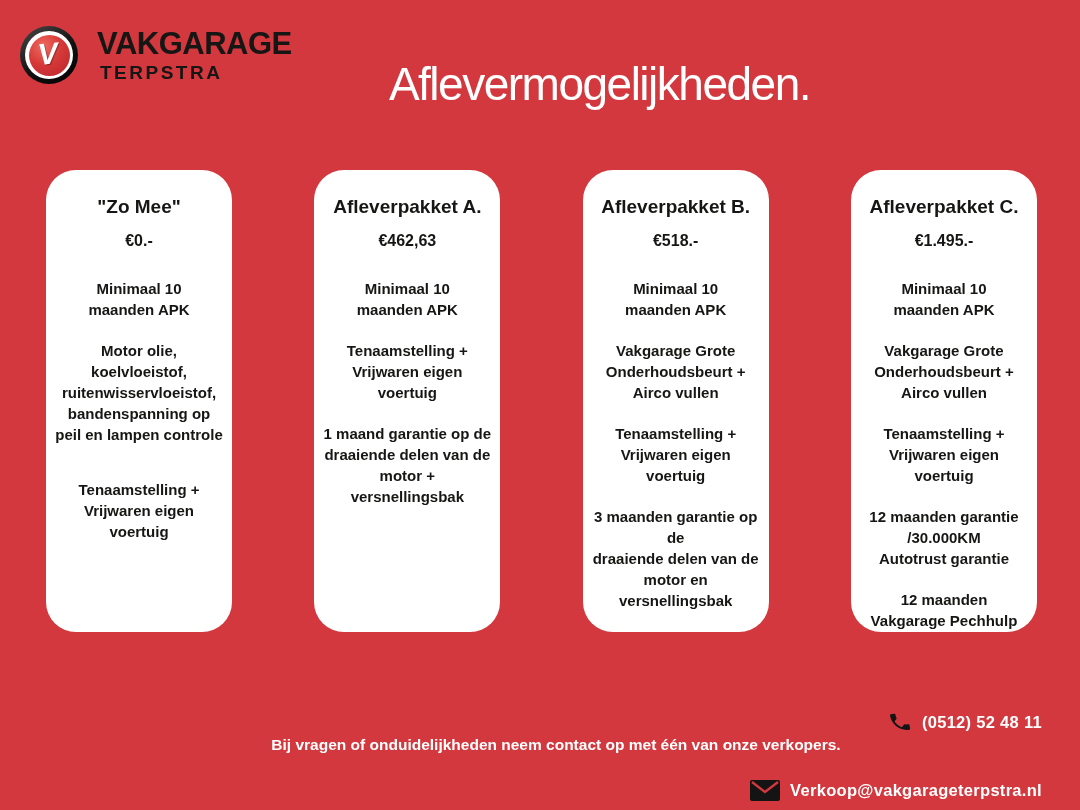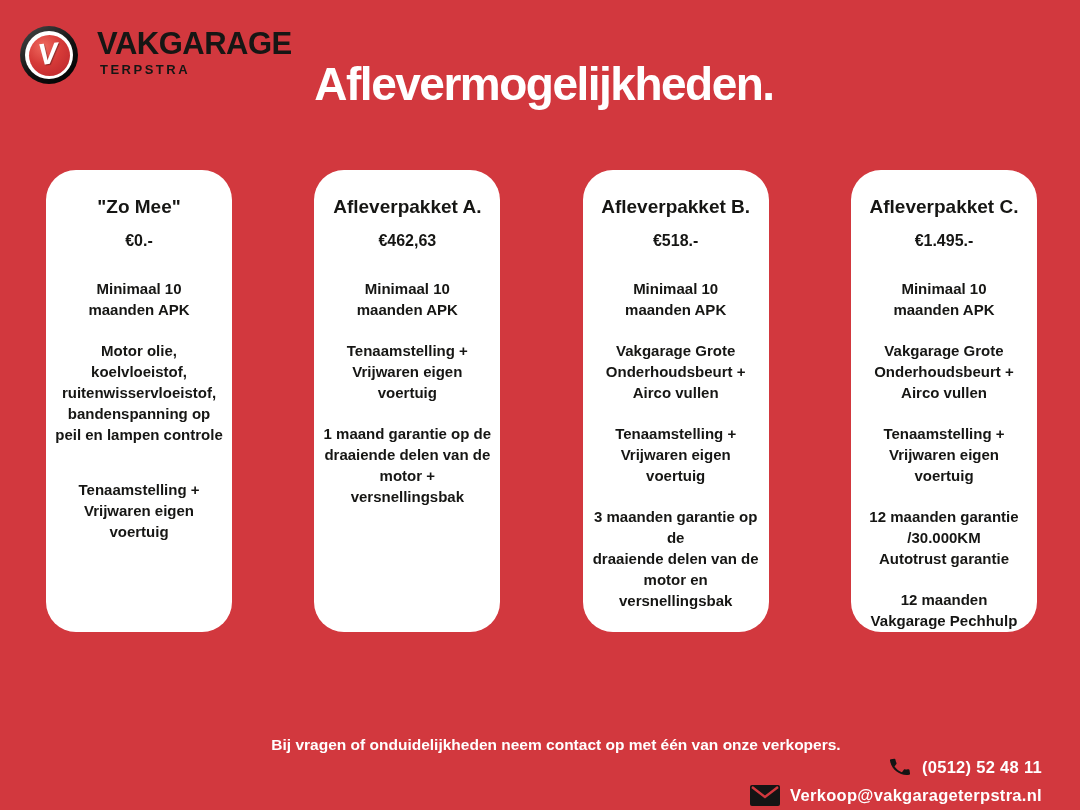--- a/index.html
+++ b/index.html
@@ -31,26 +31,26 @@
     display: flex; align-items: center; justify-content: center;
   }
   .logo-v {
     color: #fff; font-weight: bold; font-style: italic;
     font-size: 30px; line-height: 1;
     transform: rotate(-6deg) translate(-1px, -1px);
     text-shadow: 1px 1px 1px rgba(0,0,0,.35);
   }
   .logo-text { margin-left: 19px; padding-top: 4px; }
   .brand-name { font-size: 31px; font-weight: bold; letter-spacing: -0.5px; color: #161614; line-height: 1.0; }
-  .brand-sub  { font-size: 13px; font-weight: bold; letter-spacing: 2.5px; color: #161614; margin-top: 3px; margin-left: 3px; }
+  .brand-sub  { font-size: 19px; font-weight: bold; letter-spacing: 2.5px; color: #161614; margin-top: 3px; margin-left: 3px; }
 
   .title {
     position: absolute; left: 278px; top: 57px; width: 532px;
-    text-align: center;
-    color: #ffffff; font-size: 46px; font-weight: bold; letter-spacing: -1.5px;
+    text-align: right;
+    color: #ffffff; font-size: 46px; font-weight: normal; letter-spacing: -1.5px;
   }
 
   
   .cards {
     position: absolute; left: 0; top: 170px; width: 1080px; height: 462px;
     display: flex; justify-content: space-between;
     padding: 0 43px 0 46px;
   }
   .card {
     width: 186px; height: 462px;
@@ -69,22 +69,22 @@
   .feature:first-child { margin-top: 8px; }
   .feature.gap-lg { margin-top: 34px; }
 
   
   .footer-note {
     position: absolute; left: 16px; top: 736px; width: 1080px;
     text-align: center;
     color: #ffffff; font-size: 15.5px; font-weight: bold;
   }
   .contact {
-    position: absolute; right: 38px; top: 753px;
-    display: flex; flex-direction: column; align-items: flex-end;
+    position: absolute; right: 38px; top: 708px;
+    display: flex; flex-direction: column; align-items: flex-end; gap: 40px;
   }
   .contact-row { display: flex; align-items: center; height: 28px; }
   .contact-row .icon { display: flex; align-items: center; margin-right: 10px; }
   .contact-text { color: #ffffff; font-size: 16.5px; font-weight: bold; letter-spacing: 0.3px; }
   .phone-svg  { width: 24px; height: 24px; transform: rotate(-8deg); }
   .mail-svg   { width: 30px; height: 21px; }
 </style>
 </head>
 <body>
 

